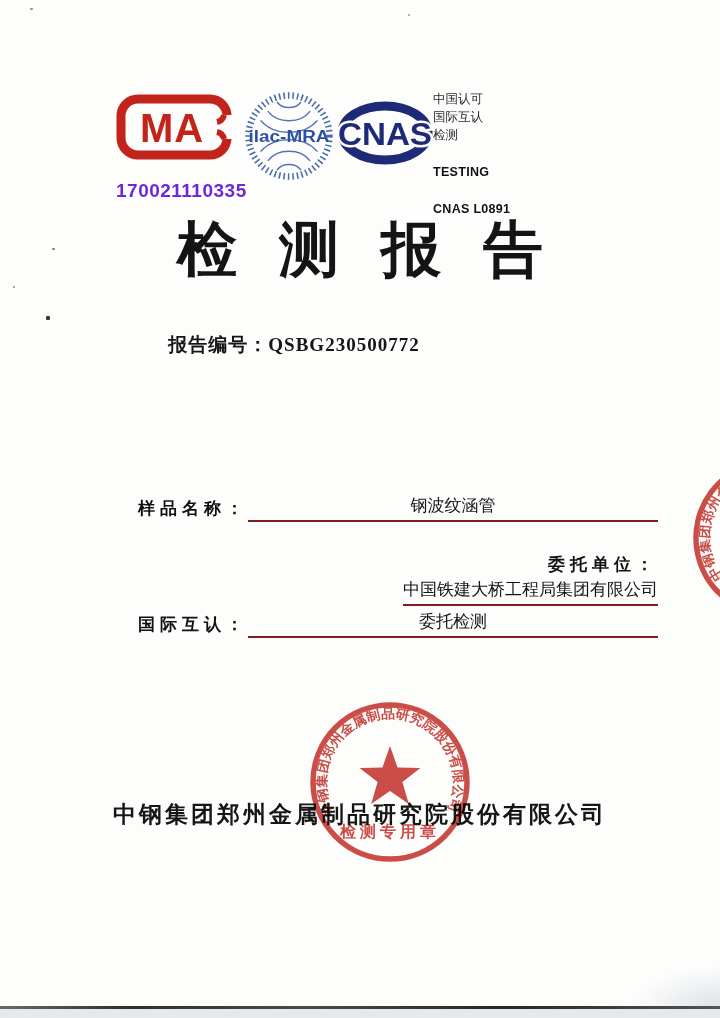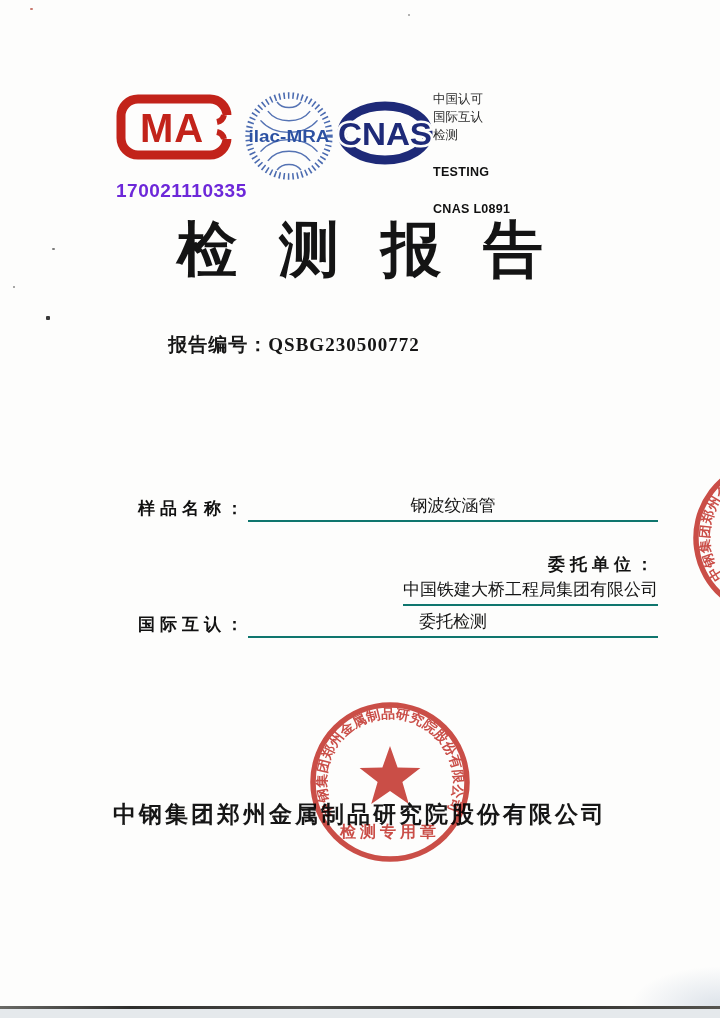--- a/index.html
+++ b/index.html
@@ -40,21 +40,21 @@
   
   .field-row{
     position:absolute;left:138px;width:520px;height:27px;
     display:flex;align-items:flex-end;
   }
   .field-row .lbl{
     font-weight:bold;font-size:17px;letter-spacing:5px;
     white-space:nowrap;padding-bottom:2px;color:#111;
   }
   .field-row .val-line{
-    flex:1;border-bottom:2px solid #0f766e;text-align:center;
+    flex:1;border-bottom:2px solid #7f1d1d;text-align:center;
     font-family:"Liberation Serif","DejaVu Serif",serif;
     font-size:17px;color:#141414;padding-bottom:3px;white-space:nowrap;
   }
   .row-1{top:495px;}
   .row-2{top:553px;flex-direction:column;}
   .row-3{top:611px;}
 
   
   .company-line{
     position:absolute;top:799px;left:0;width:720px;text-align:center;

